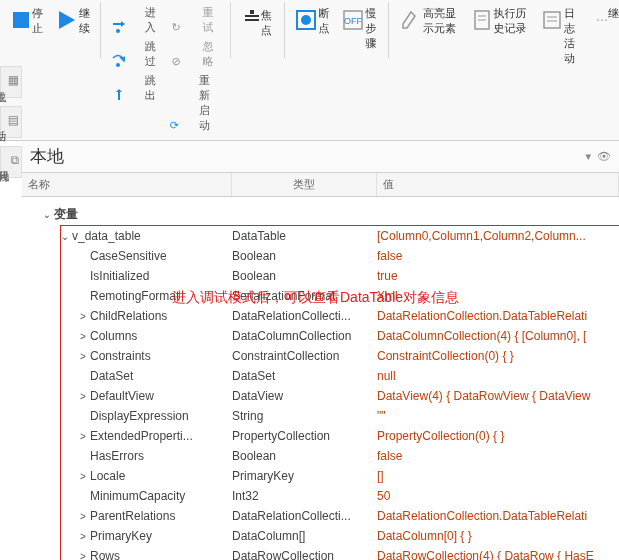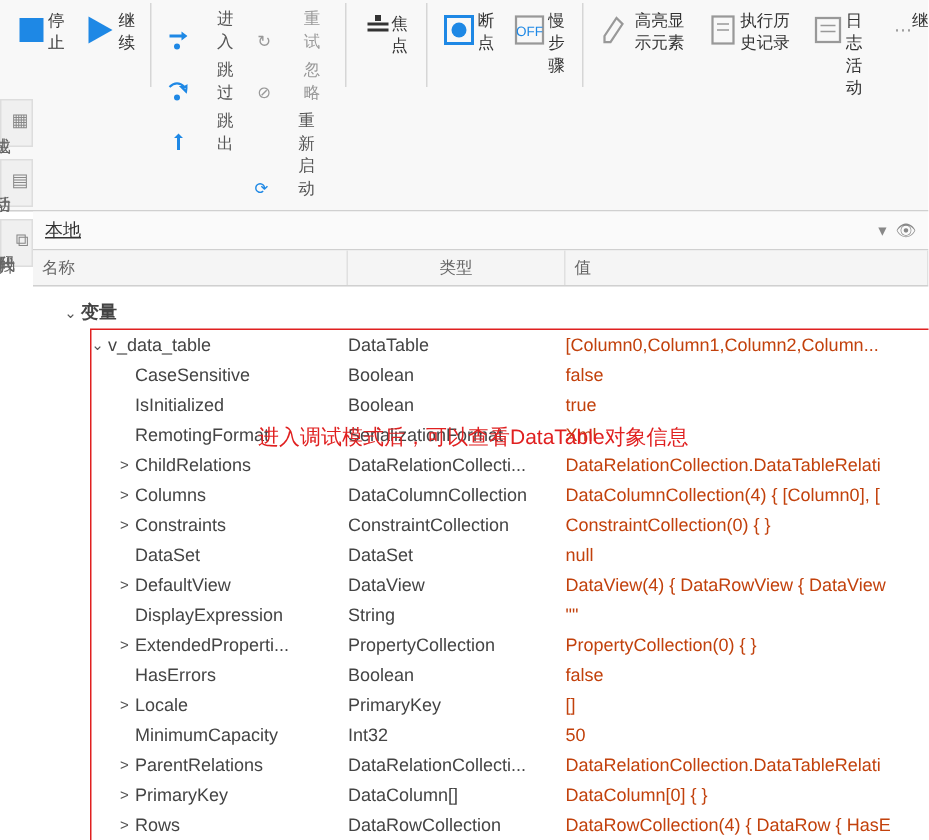--- a/index.html
+++ b/index.html
@@ -36,21 +36,21 @@
 .small-btn { display: flex; align-items: flex-end; gap: 20px; cursor: pointer; padding: 1px 2px; font-size: 11px; color: #555; }
 .small-btn .sicon { width: 16px; height: 16px; display: flex; align-items: center; justify-content: center; }
 .gray { color: #999; }
 .pane-header {
   display: flex;
   align-items: center;
   padding: 4px 8px;
   border-bottom: 1px solid #d0d0d0;
   background: #fafafa;
 }
-.pane-header .title { font-size: 12px; color: #333; text-decoration: underline; }
+.pane-header .title { font-size: 17px; color: #333; }
 .pane-header .spacer { flex: 1; }
 .pane-header .pin, .pane-header .drop { color: #888; font-size: 11px; margin-left: 6px; cursor: pointer; }
 .col-headers {
   display: flex;
   border-bottom: 1px solid #d0d0d0;
   background: #f5f5f5;
   font-size: 11px;
   color: #666;
 }
 .col-headers div { padding: 4px 6px; border-right: 1px solid #e0e0e0; }

